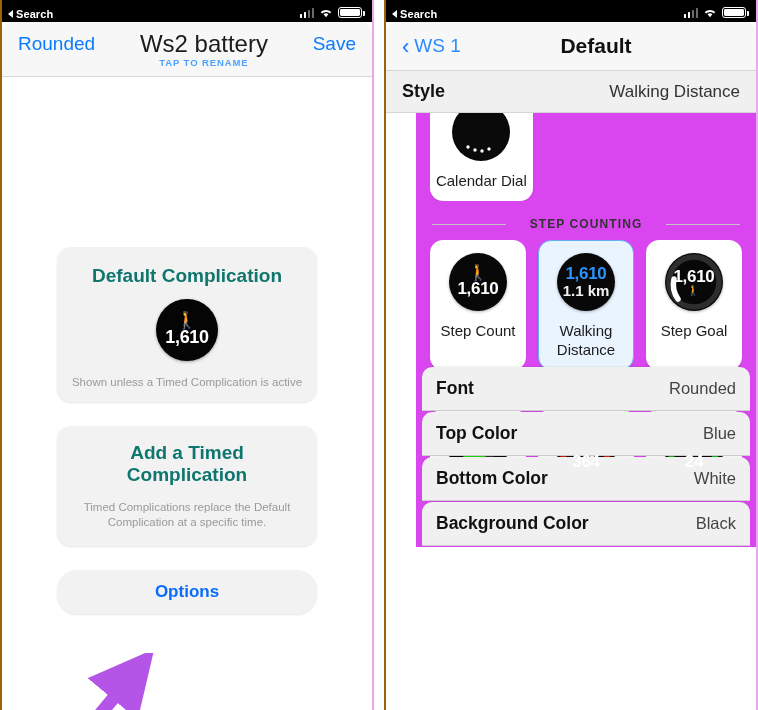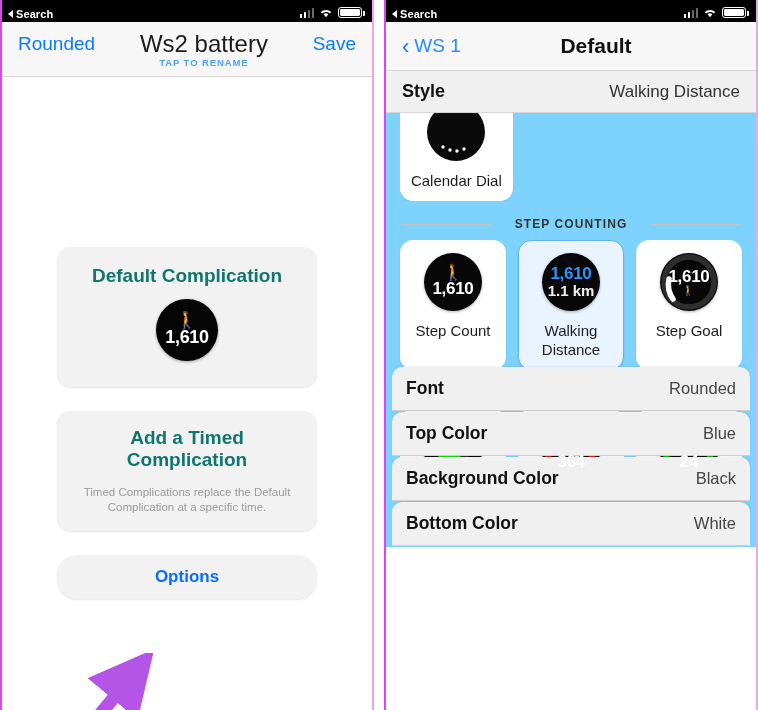--- a/index.html
+++ b/index.html
@@ -9,21 +9,21 @@
     font-family: "Liberation Sans", sans-serif;
     overflow: hidden;
   }
   .stage { position: relative; width: 758px; height: 710px; display: flex; background:#fff; }
 
   
   .panel {
     position: relative;
     width: 420px;
     height: 710px;
-    border-left: 2px solid #d946ef;
+    border-left: 2px solid #a16207;
     border-right: 2px solid #e9a8ee;
     background: #ffffff;
     overflow: hidden;
   }
   .panel.left  { margin-left: 0px; }
   .panel.right { margin-left: 10px; }
 
   
   .statusbar {
     position: relative;
@@ -108,21 +108,21 @@
   .nav-right-title { flex:1; text-align:center; font-size:21px; font-weight:bold; color:#111; margin-left:-60px;}
 
   .style-row {
     background:#f0f0f0; border-bottom:1px solid #d5d5d5;
     display:flex; align-items:center; justify-content:space-between;
     padding:10px 16px;
   }
   .style-label { font-size:18px; font-weight:bold; color:#111; }
   .style-value { font-size:17px; color:#333; }
 
-  .right-scroll { background:#7dd3fc; height: 434px; position:relative; overflow:hidden; padding:0 14px; }
+  .right-scroll { background:#d946ef; height: 434px; position:relative; overflow:hidden; padding:0 14px;margin-left:30px; }
 
   .tile-row { display:flex; gap:12px; }
   .tile {
     flex:1; background:#ffffff; border-radius:13px;
     display:flex; flex-direction:column; align-items:center;
     padding:12px 4px 10px; border:1.5px solid transparent;
     box-shadow:0 1px 2px rgba(0,0,0,.09);
   }
   .tile.selected { background:#eaf4fe; border-color:#62b0f6; }
   .tile-label { font-size:15px; color:#1c1c1e; text-align:center; line-height:19px; margin-top:10px;}
@@ -198,20 +198,21 @@
     <div class="left-body">
 
       <div class="card default">
         <div class="card-title">Default Complication</div>
         <div class="face-wrap">
           <div class="watchface">
             <span class="wf-walk">🚶</span>
             <span class="wf-num">1,610</span>
           </div>
         </div>
+        <div class="card-note">Shown unless a Timed Complication is active</div>
       </div>
 
       <div class="card timed">
         <div class="card-title">Add a Timed Complication</div>
         <div class="card-note">Timed Complications replace the Default Complication at a specific time.</div>
       </div>
 
       <div class="btn-options">Options</div>
 
       <svg class="arrow-anno" viewBox="0 0 180 180">
@@ -374,25 +375,25 @@
       <div class="settings-list">
         <div class="srow">
           <span class="k">Font</span>
           <span class="v">Rounded</span>
         </div>
         <div class="srow">
           <span class="k">Top Color</span>
           <span class="v">Blue</span>
         </div>
         <div class="srow">
+          <span class="k">Bottom Color</span>
+          <span class="v">White</span>
+        </div>
+        <div class="srow">
           <span class="k">Background Color</span>
           <span class="v">Black</span>
         </div>
-        <div class="srow">
-          <span class="k">Bottom Color</span>
-          <span class="v">White</span>
-        </div>
       </div>
 
     </div>
   </div>
 
 </div>
 
 </body></html>

